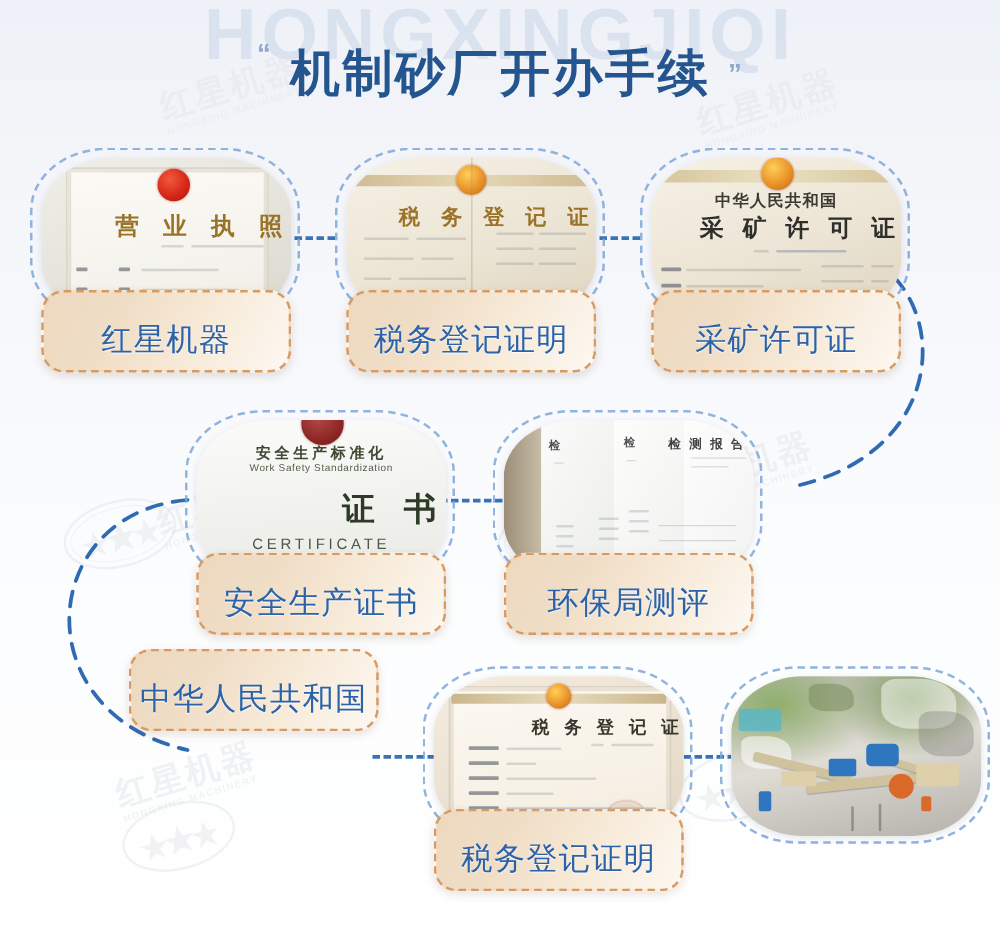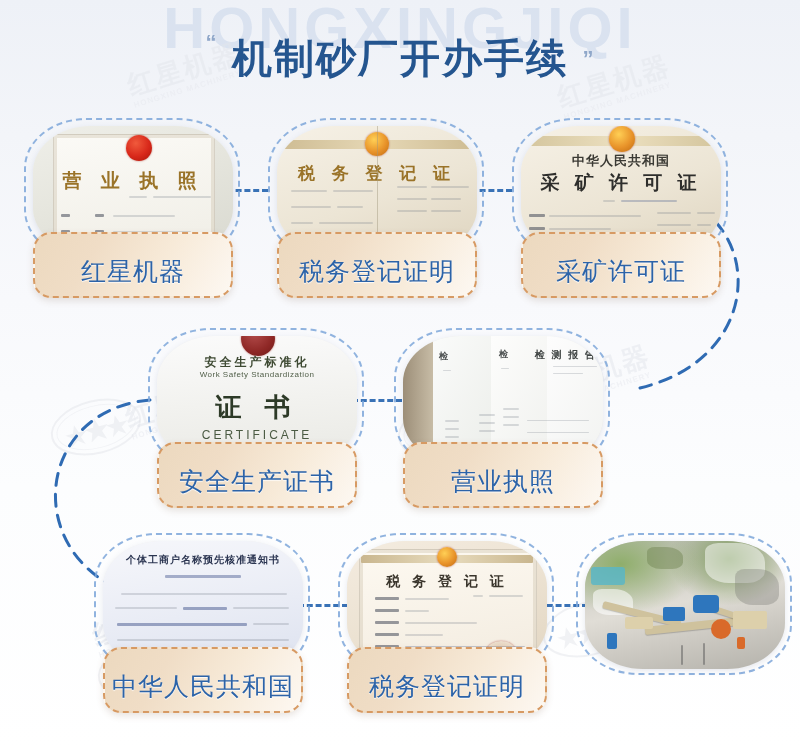--- a/index.html
+++ b/index.html
@@ -106,21 +106,21 @@
   .doc-bg-c{background:linear-gradient(160deg,#f6f1e6 0%,#ece5d5 55%,#ded4bf 100%);}
   .doc-bg-d{background:linear-gradient(175deg,#fbfbfb 0%,#f2f2ef 50%,#e9e9e4 100%);}
   .doc-bg-e{background:linear-gradient(170deg,#f6f7fb 0%,#e9ecf5 55%,#dde2ef 100%);}
   .doc-paper{
     position:absolute;left:9%;top:9%;width:82%;height:82%;
     background:linear-gradient(170deg,#fbfaf6,#f0eee6);
     border:1px solid rgba(170,160,140,.45);
     box-shadow:inset 0 0 0 3px rgba(200,190,165,.35);
   }
   .doc-title{
-    position:absolute;left:0;width:100%;text-align:center;
+    position:absolute;left:0;width:100%;text-align:right;
     font-weight:bold;color:#4a4233;white-space:nowrap;
   }
   .doc-title.gold{color:#9a7328;}
   .doc-title.black{color:#2e2e2c;}
   .doc-sub{
     position:absolute;left:0;width:100%;text-align:center;
     color:#5c6b4f;white-space:nowrap;
   }
   .emblem{
     position:absolute;border-radius:50%;
@@ -370,42 +370,25 @@
         <div class="line faint" style="left:76px;top:94px;width:16px;height:2px;"></div>
         <div class="line faint" style="left:100px;top:72px;width:16px;height:2px;"></div>
         <div class="line faint" style="left:100px;top:80px;width:16px;height:2px;"></div>
         <div class="line faint" style="left:100px;top:88px;width:16px;height:2px;"></div>
         <div class="line faint" style="left:124px;top:84px;width:62px;height:1px;"></div>
         <div class="line faint" style="left:124px;top:96px;width:62px;height:1px;"></div>
         <div class="line faint" style="left:134px;top:108px;width:50px;height:1px;"></div>
       </div>
     </div>
     <div class="pill">
-      <span>营业执照</span>
+      <span>环保局测评</span>
     </div>
   </div>
 
   <div class="card" style="left:88px;top:541px;">
-    <div class="photo-wrap">
-      <div class="photo-ring"></div>
-      <div class="photo">
-        <div class="doc doc-bg-e"></div>
-        <div class="doc-title" style="top:12px;font-size:10px;letter-spacing:1px;color:#2b3551;">个体工商户名称预先核准通知书</div>
-        <div class="line blue" style="left:62px;top:34px;width:76px;height:3px;background:rgba(50,70,130,.40);"></div>
-        <div class="line faint" style="left:18px;top:52px;width:166px;height:2px;"></div>
-        <div class="line faint" style="left:12px;top:66px;width:62px;height:2px;"></div>
-        <div class="line blue" style="left:80px;top:66px;width:44px;height:3px;background:rgba(50,70,130,.45);"></div>
-        <div class="line faint" style="left:130px;top:66px;width:56px;height:2px;"></div>
-        <div class="line blue" style="left:14px;top:82px;width:130px;height:3px;background:rgba(50,70,130,.45);"></div>
-        <div class="line faint" style="left:150px;top:82px;width:36px;height:2px;"></div>
-        <div class="line faint" style="left:14px;top:98px;width:172px;height:2px;"></div>
-        <div class="line faint" style="left:14px;top:112px;width:160px;height:2px;"></div>
-        <div class="line faint" style="left:30px;top:122px;width:140px;height:2px;"></div>
-      </div>
-    </div>
     <div class="pill">
       <span class="">中华人民共和国</span>
     </div>
   </div>
 
   <div class="card" style="left:332px;top:541px;">
     <div class="photo-wrap">
       <div class="photo-ring"></div>
       <div class="photo">
         <div class="doc doc-bg-b"></div>

